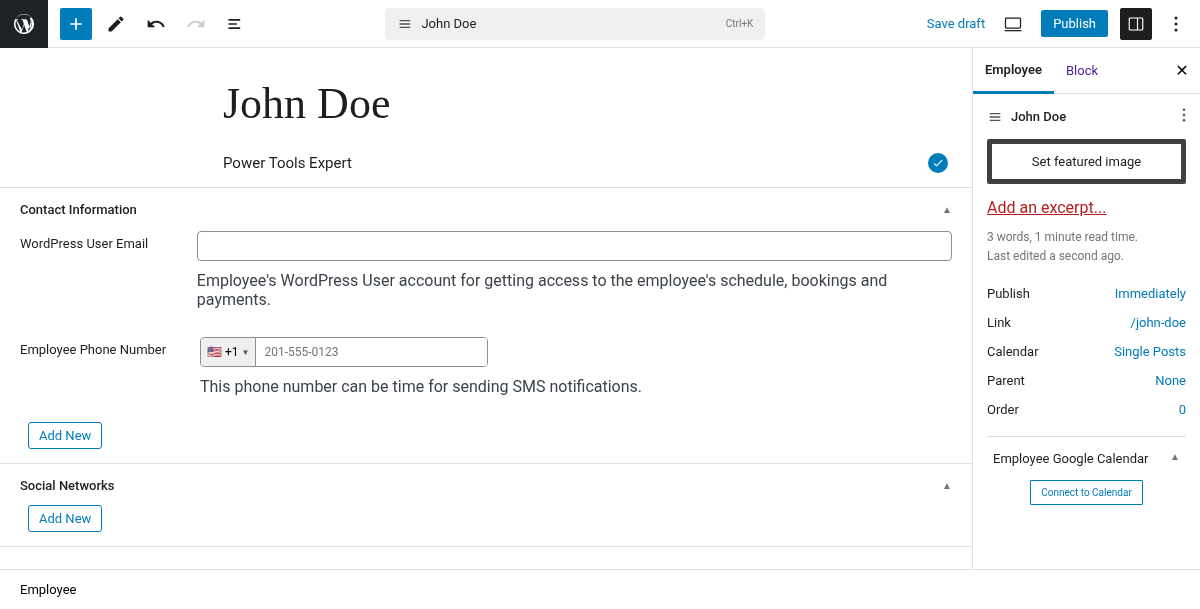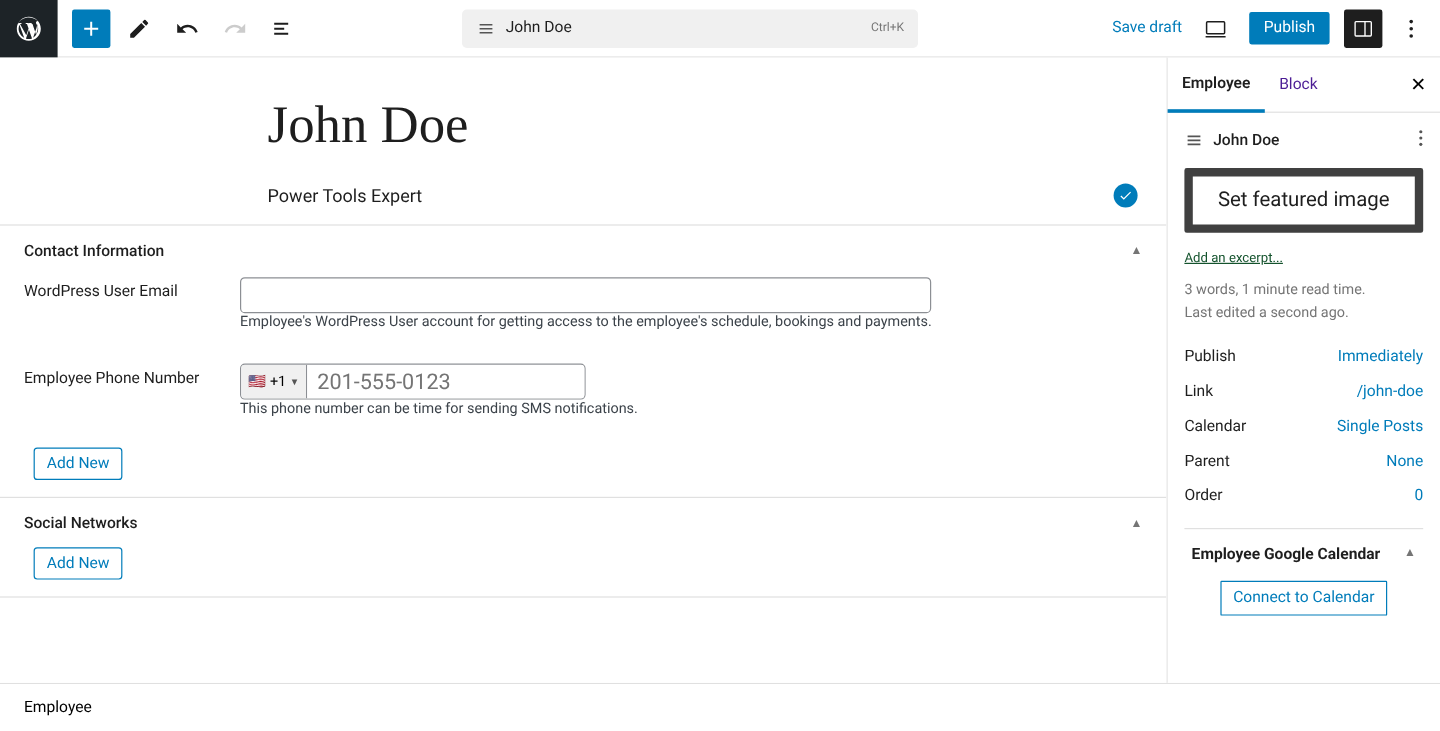--- a/index.html
+++ b/index.html
@@ -26,42 +26,42 @@
 .subtitle-row { padding:14px 24px 14px 223px; display:flex; align-items:center; }
 .subtitle { font-size:15px; color:#1e1e1e; }
 .check-badge { margin-left:auto; width:20px; height:20px; background:#007cba; border-radius:50%; display:flex; align-items:center; justify-content:center; }
 .section { border-top:1px solid #e0e0e0; padding:14px 20px; }
 .section-header { display:flex; align-items:center; font-size:13px; color:#1e1e1e; font-weight:500; }
 .collapse-arrow { margin-left:auto; color:#757575; font-size:10px; }
 .form-row { display:flex; padding:14px 0; }
 .form-label { width:180px; font-size:13px; color:#1e1e1e; padding-top:5px; }
 .form-field { flex:0 0 288px; }
 .text-input { width:100%; height:30px; border:1px solid #8c8f94; border-radius:4px; padding:0 8px; font-size:13px; }
-.help-text { font-size:12px; color:#3c434a; margin-top:0; }
+.help-text { font-size:16px; color:#3c434a; margin-top:10px; }
 .phone-input { display:flex; width:288px; height:30px; border:1px solid #8c8f94; border-radius:4px; overflow:hidden; }
 .phone-flag { flex:0 0 54px; background:#f0f0f0; display:flex; align-items:center; padding:0 6px; border-right:1px solid #8c8f94; font-size:12px; gap:3px; }
-.phone-num { flex:1; border:none; padding:0 8px; font-size:18px; color:#757575; }
+.phone-num { flex:1; border:none; padding:0 8px; font-size:12px; color:#757575; }
 .add-new-btn { display:inline-block; border:1px solid #007cba; color:#007cba; font-size:13px; padding:5px 10px; border-radius:3px; margin:12px 0 0 8px; cursor:pointer; }
 .right-panel { width:228px; border-left:1px solid #e0e0e0; background:#fff; display:flex; flex-direction:column; }
 .panel-tabs { display:flex; align-items:center; border-bottom:1px solid #e0e0e0; height:46px; }
 .panel-tab { padding:0 12px; font-size:13px; color:#4c1d95; height:46px; display:flex; align-items:center; cursor:pointer; }
 .panel-tab.active { font-weight:600; border-bottom:3px solid #007cba; color:#1e1e1e; }
 .panel-close { margin-left:auto; width:36px; text-align:center; cursor:pointer; font-size:16px; }
 .panel-body { padding:14px; font-size:13px; color:#1e1e1e; }
 .panel-title-row { display:flex; align-items:center; gap:8px; margin-bottom:14px; }
-.featured-img-btn { width:100%; border:7px solid #404040; background:#fff; padding:10px; font-size:17px; color:#1e1e1e; cursor:pointer; border-radius:2px; }
-.excerpt-link { color:#14532d; text-decoration:underline; font-size:11px; display:block; margin:14px 0 4px; cursor:pointer; }
+.featured-img-btn { width:100%; border:5px solid #404040; background:#fff; padding:10px; font-size:13px; color:#1e1e1e; cursor:pointer; border-radius:2px; }
+.excerpt-link { color:#b91c1c; text-decoration:underline; font-size:16px; display:block; margin:14px 0 4px; cursor:pointer; }
 .meta-text { color:#757575; font-size:12px; margin:12px 0 2px; line-height:1.4; }
 .prop-list { margin-top:14px; }
 .prop-row { display:flex; padding:7px 0; font-size:13px; }
 .prop-label { color:#1e1e1e; }
 .prop-value { margin-left:auto; color:#007cba; cursor:pointer; }
 .cal-section { border-top:1px solid #e0e0e0; margin-top:12px; padding-top:14px; }
-.cal-header { display:flex; align-items:flex-start; font-size:13px; font-weight:700; padding:0 6px; }
-.connect-btn { display:block; border:1px solid #007cba; color:#007cba; font-size:13px; padding:6px 10px; border-radius:1px; margin:14px auto 0; cursor:pointer; background:#fff; }
+.cal-header { display:flex; align-items:flex-start; font-size:13px; font-weight:400; padding:0 6px; }
+.connect-btn { display:block; border:1px solid #007cba; color:#007cba; font-size:10px; padding:6px 10px; border-radius:1px; margin:14px auto 0; cursor:pointer; background:#fff; }
 .footer { height:40px; border-top:1px solid #e0e0e0; padding:0 20px; display:flex; align-items:center; font-size:13px; background:#fff; }
 .caret { font-size:8px; color:#555; }
 </style>
 </head>
 <body>
 
 <div class="topbar">
   <div class="wp-logo">
     <svg viewBox="0 0 24 24">
         <path d="M12 2C6.5 2 2 6.5 2 12s4.5 10 10 10 10-4.5 10-10S17.5 2 12 2zM3.5 12c0-1.2.3-2.4.7-3.4l4 11C5.5 18 3.5 15.2 3.5 12zm8.5 8.5c-.8 0-1.6-.1-2.4-.3l2.5-7.4 2.6 7.2c-.9.3-1.8.5-2.7.5zm1.2-12.5c.5 0 1-.1 1-.1.5 0 .4-.7 0-.7 0 0-1.4.1-2.3.1-.8 0-2.2-.1-2.2-.1-.5 0-.5.7-.1.7 0 0 .4.1.9.1l1.3 3.7-1.9 5.7L4.7 8c.5 0 1-.1 1-.1.5 0 .4-.7 0-.7 0 0-1.4.1-2.3.1h-.3C4.6 4.8 8.1 2.5 12 2.5c2.9 0 5.5 1.1 7.5 2.9h-.1c-.8 0-1.4.7-1.4 1.5 0 .7.4 1.3.8 2 .3.6.7 1.3.7 2.4 0 .7-.3 1.6-.6 2.8l-.8 2.8-3-8.9zm6.6 4c0 3.1-1.7 5.9-4.2 7.4l2.6-7.5c.5-1.2.6-2.2.6-3 0-.3 0-.6-.1-.9.7 1.2 1.1 2.6 1.1 4z"></path>

